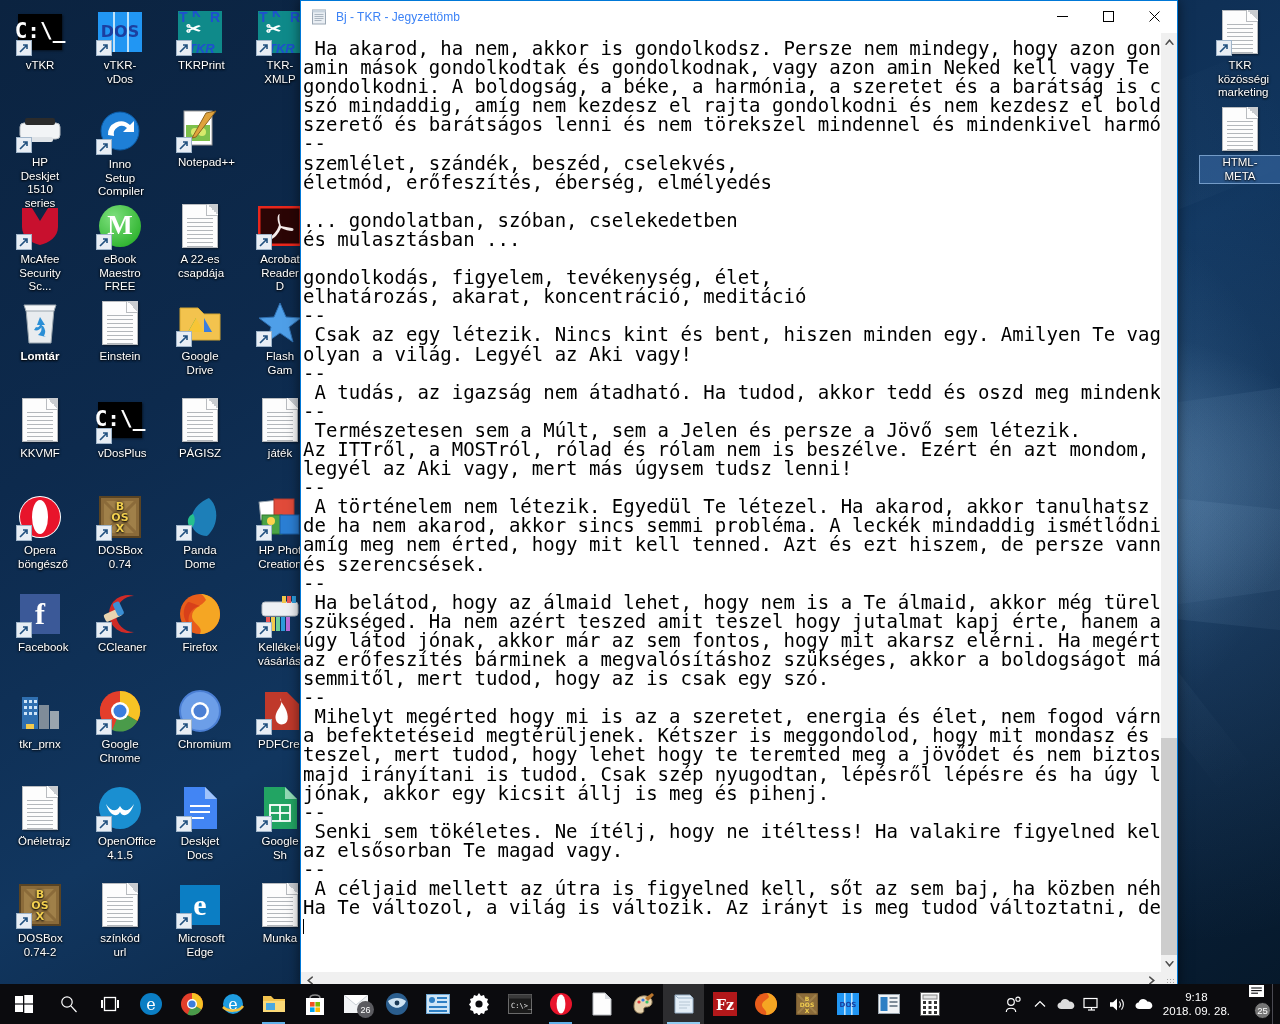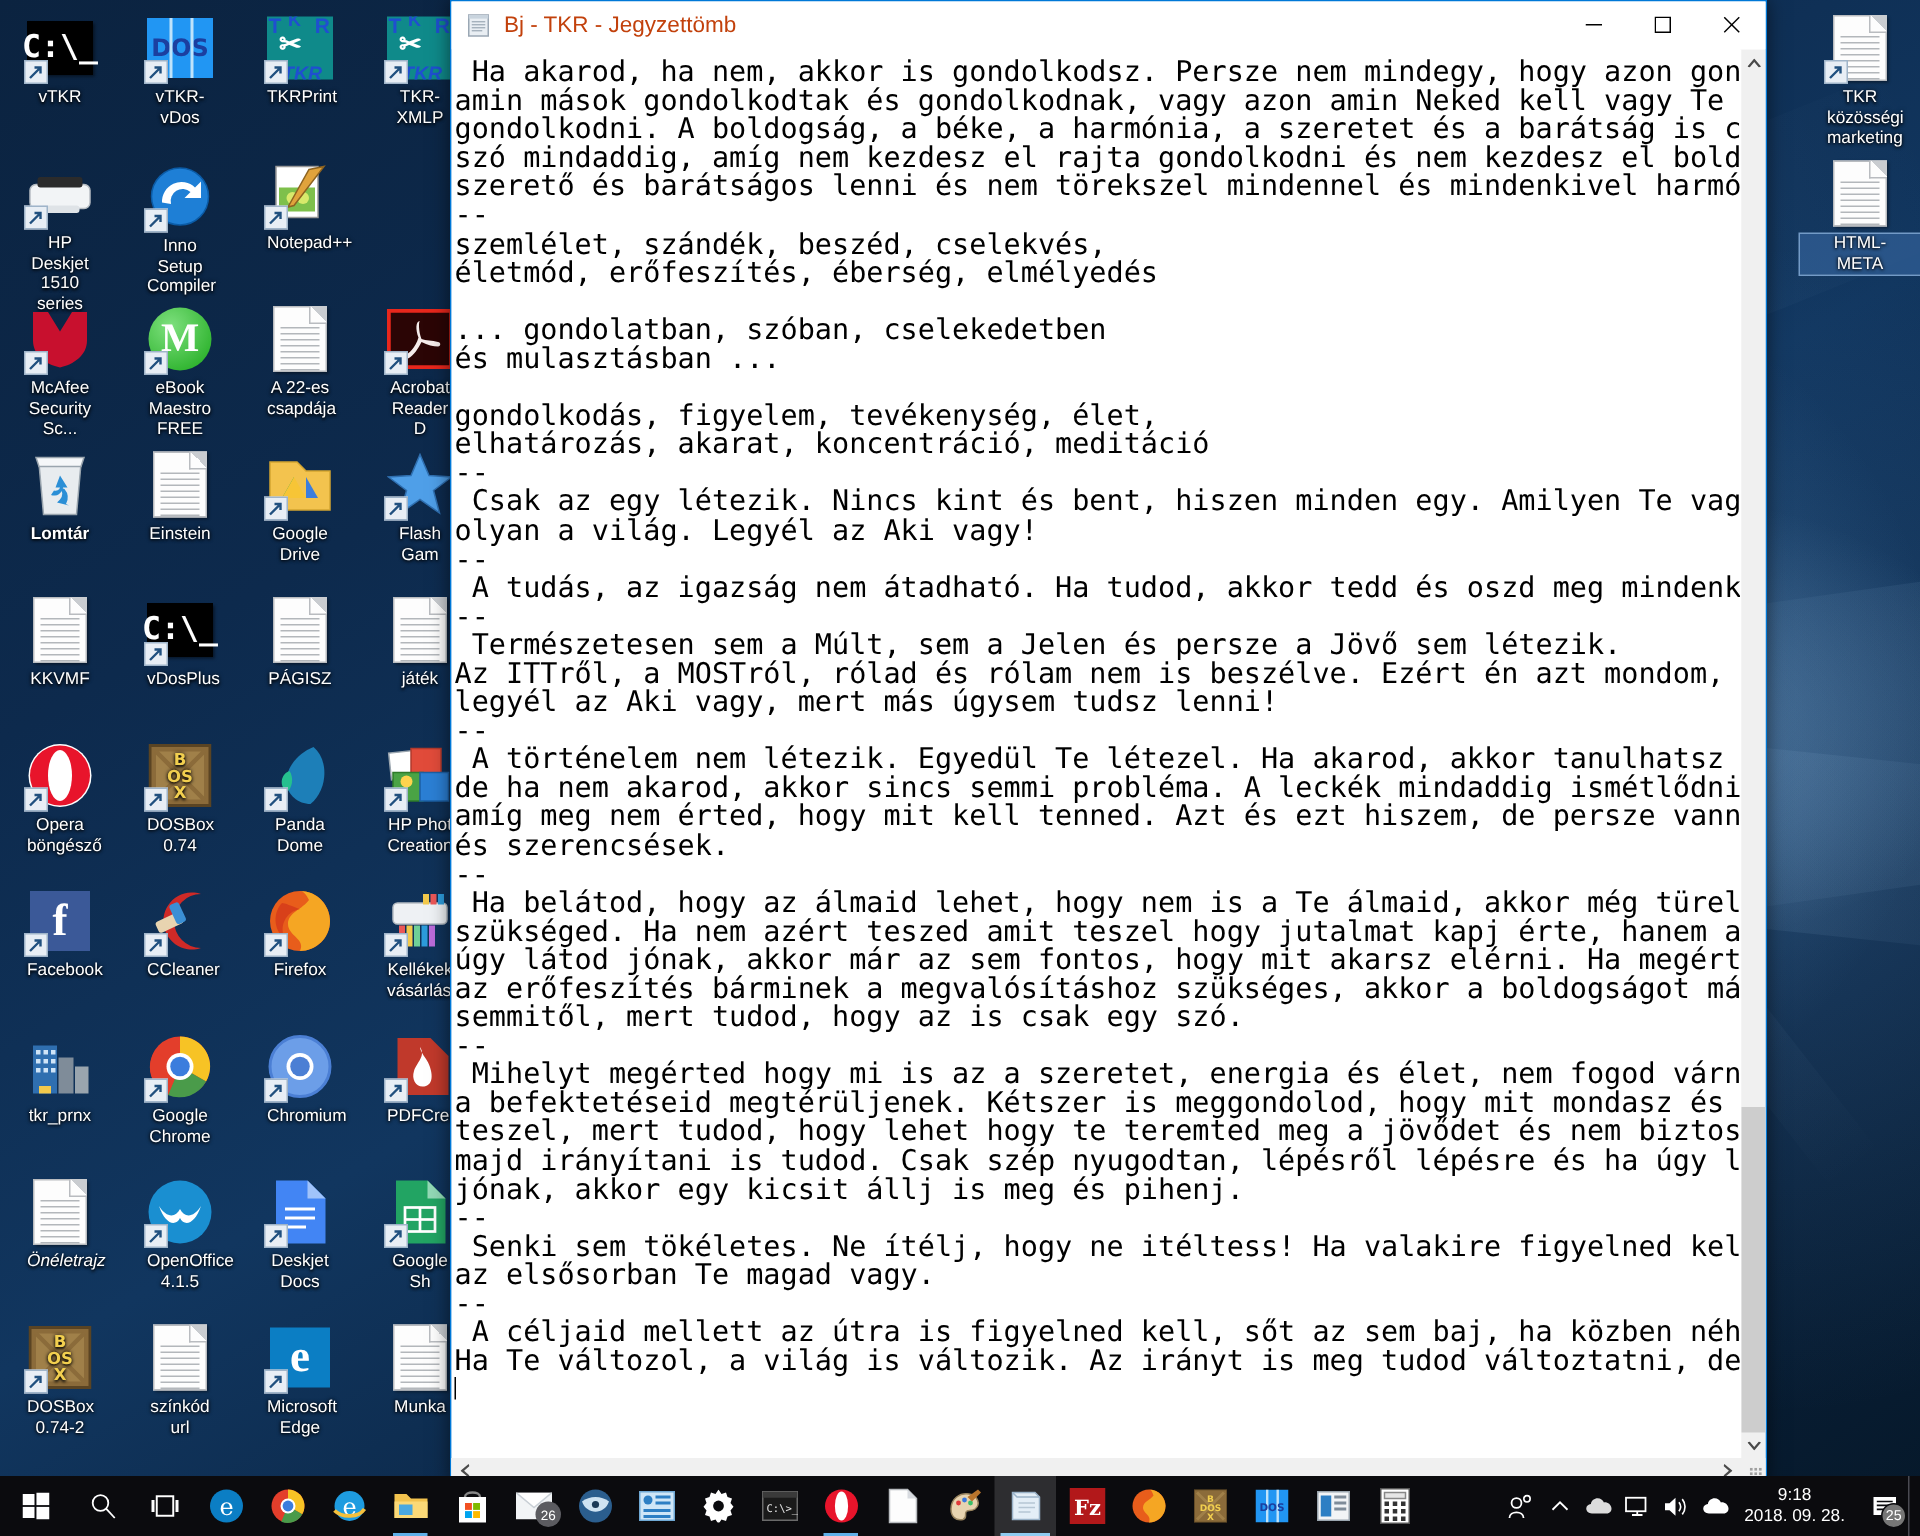--- a/index.html
+++ b/index.html
@@ -113,21 +113,21 @@
     position:absolute; left:300px; top:0; width:878px; height:990px;
     background:#fff; border:1px solid #0078d7;
     display:flex; flex-direction:column;
     box-shadow: 0 0 12px rgba(0,0,0,.55);
   }
   .titlebar {
     height:31px; background:#fff; display:flex; align-items:center;
     flex:0 0 31px;
   }
   .titlebar .tb-icon { width:18px; height:18px; margin:0 8px 0 9px; position:relative;}
-  .titlebar .tb-title { font-size:15px; color:#c2410c; flex:1; }
+  .titlebar .tb-title { font-size:12px; color:#3b82f6; flex:1; }
   .tb-btns { display:flex; height:31px; }
   .tb-btn { width:46px; height:31px; display:flex; align-items:center; justify-content:center; }
   .menubar {
     height:23px; display:flex; align-items:center; padding-left:3px;
     font-size:12.5px; color:#000; background:#fff; flex:0 0 23px;
   }
   .menubar span { padding:3px 8px; }
   .editor-wrap {
     flex:1; display:flex; position:relative; overflow:hidden;
     border-top:1px solid #fff;
@@ -186,21 +186,21 @@
   }
   .tb-item.active::after{
     content:""; position:absolute; bottom:0; left:4px; right:4px; height:2px; background:#8ecbf0;
   }
   .tray { margin-left:auto; display:flex; align-items:center; height:40px; }
   .tray-ic { width:26px; height:40px; display:flex; align-items:center; justify-content:center;}
   .clock {
     padding:0 10px 0 6px; text-align:center; line-height:14px; font-size:11.5px;
     display:flex; flex-direction:column; justify-content:center; height:40px;
   }
-  .action-center{ width:32px; height:40px; display:flex; align-items:center; justify-content:center; position:relative;}
+  .action-center{ width:32px; height:40px; display:flex; align-items:flex-start; justify-content:center; position:relative;}
   .ac-badge{
     position:absolute; right:1px; bottom:5px; min-width:17px; height:17px; border-radius:50%;
     background:#767676; color:#fff; font-size:9.5px; display:flex; align-items:center; justify-content:center;
     border:1px solid #0b0b0e;
   }
   .show-desktop { width:8px; height:40px; border-left:1px solid #4a4a52;}
   .mail-badge{
     position:absolute; right:2px; bottom:6px; min-width:17px; height:17px; border-radius:50%;
     background:#5b5b60; color:#fff; font-size:9px; display:flex; align-items:center; justify-content:center;
   }
@@ -687,21 +687,21 @@
             <path d="M21 8 c4 6 -2 10 -4 16 c-2 6 2 12 8 10 c6 -2 4 -12 0 -18 c-2 -3 -4 -6 -4 -8z" fill="#fff"></path>
           </svg>
           <span class="sc">
             <svg width="10" height="10" viewBox="0 0 10 10">
               <path d="M1 9 L8 2 M4 2 h4 v4" stroke="#20507f" stroke-width="1.6" fill="none"></path>
             </svg>
           </span>
         </div>
         <span class="label">PDFCreat</span>
       </div>
-      <div class="dicon" style="left: 0px; top: 776px; font-style: italic;">
+      <div class="dicon" style="left: 0px; top: 776px;">
         <div class="glyph">
           <div class="art-doc">
             <div class="lines">
               <i></i>
               <i></i>
               <i></i>
               <i></i>
               <i></i>
               <i></i>
               <i></i>

